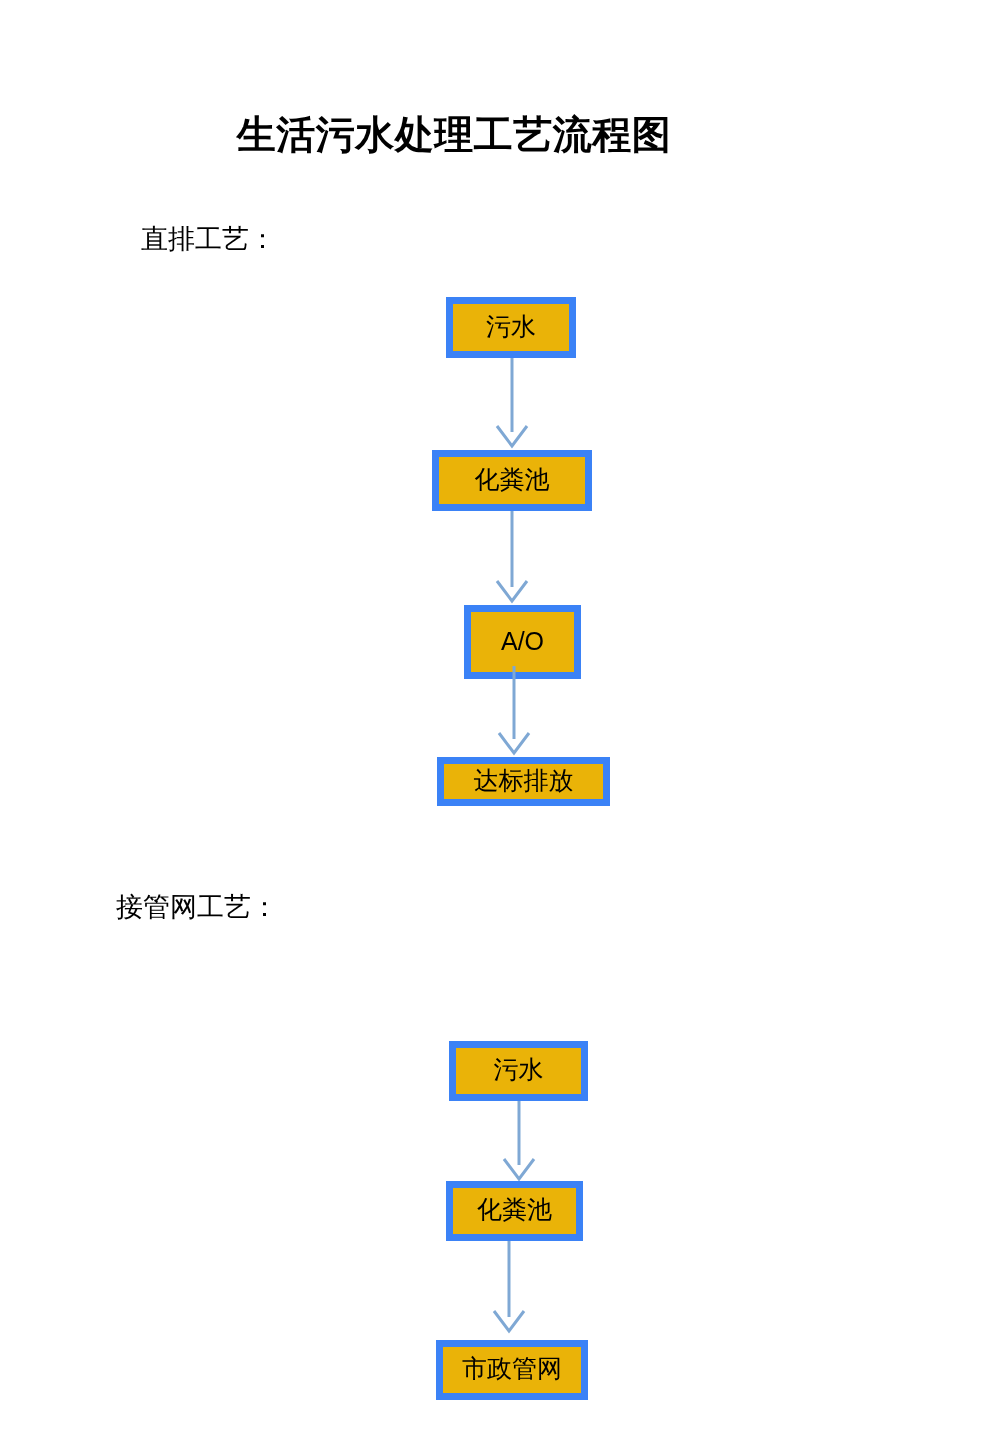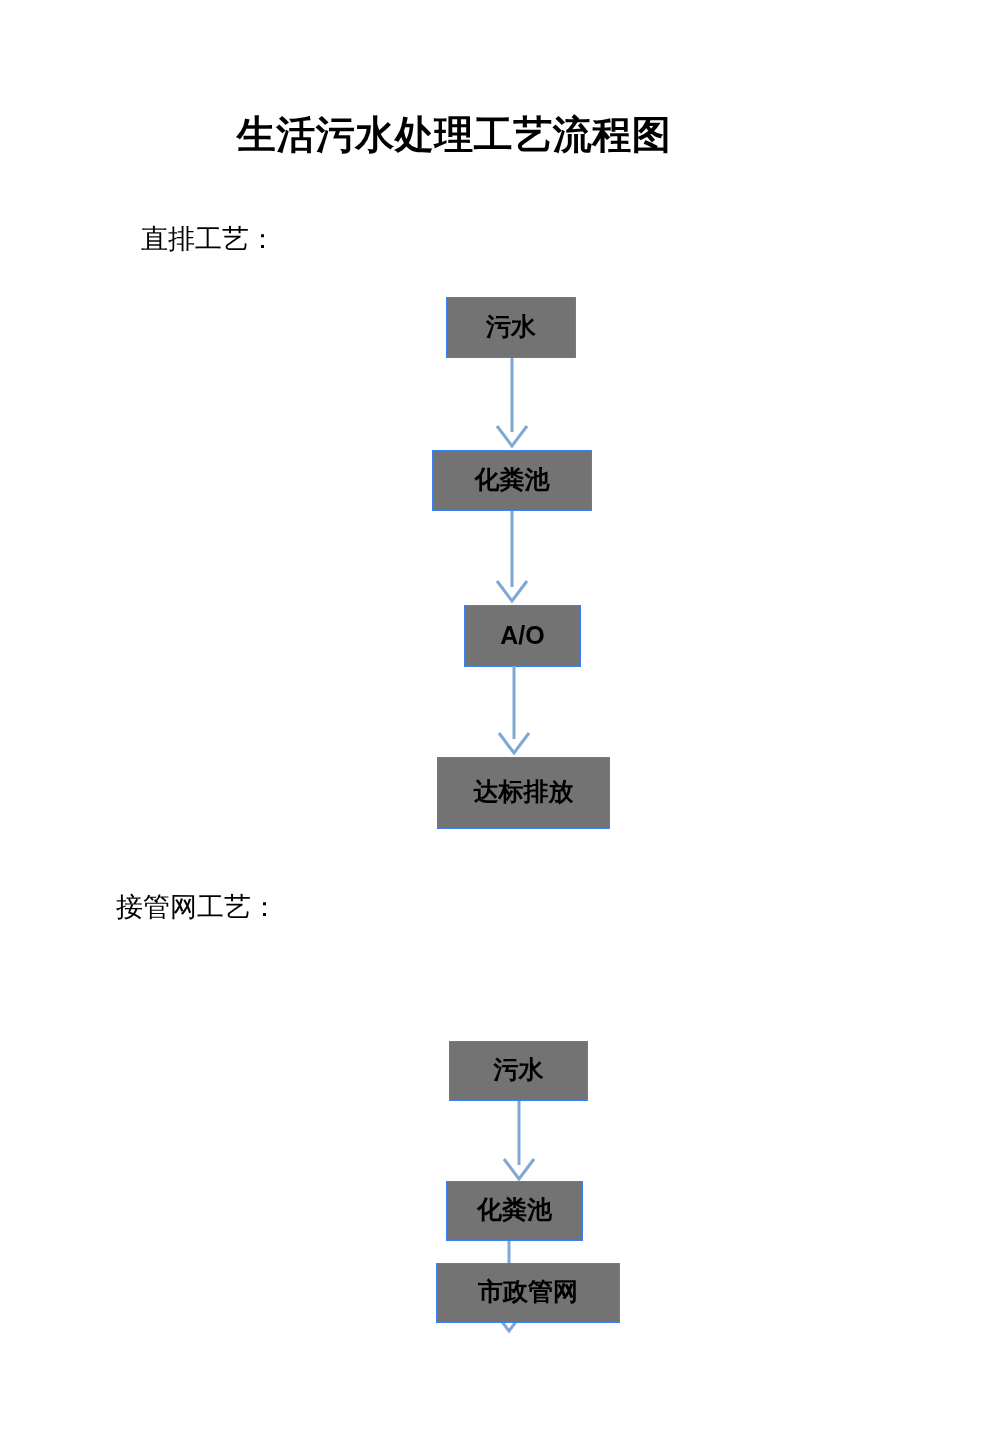--- a/index.html
+++ b/index.html
@@ -40,51 +40,50 @@
     line-height: 34px;
     white-space: nowrap;
   }
   #section-label-1 { left: 104px; top: 222px; margin-left: 37px; }
   #section-label-2 { left: 116px; top: 890px; }
 
   
   .flow-box {
     position: absolute;
     box-sizing: border-box;
-    border: 1px solid #3b82f6;
-    background: #737373;
+    border: 7px solid #3b82f6;
+    background: #eab308;
     display: flex;
     align-items: center;
     justify-content: center;
-    font-weight: bold;
   }
   .flow-box .box-label {
     font-family: "Liberation Serif", "DejaVu Serif", serif;
     font-size: 25px;
     line-height: 30px;
     color: #000000;
     white-space: nowrap;
     position: relative;
     top: -1px;
   }
   .flow-box.latin .box-label {
     font-family: "Liberation Sans", "DejaVu Sans", sans-serif;
     font-size: 25px;
   }
 
   
   #box-1-1 { left: 446px; top: 297px; width: 130px; height: 61px; }
   #box-1-2 { left: 432px; top: 450px; width: 160px; height: 61px; }
-  #box-1-3 { left: 464px; top: 605px; width: 117px; height: 62px; }
-  #box-1-4 { left: 437px; top: 757px; width: 173px; height: 72px; }
+  #box-1-3 { left: 464px; top: 605px; width: 117px; height: 74px; }
+  #box-1-4 { left: 437px; top: 757px; width: 173px; height: 49px; }
 
   
   #box-2-1 { left: 449px; top: 1041px; width: 139px; height: 60px; }
   #box-2-2 { left: 446px; top: 1181px; width: 137px; height: 60px; }
-  #box-2-3 { left: 436px; top: 1263px; width: 184px; height: 60px; }
+  #box-2-3 { left: 436px; top: 1340px; width: 152px; height: 60px; }
 
   
   .flow-arrow {
     position: absolute;
   }
   #arrow-1-1 { left: 488px; top: 358px; }
   #arrow-1-2 { left: 488px; top: 511px; }
   #arrow-1-3 { left: 490px; top: 666px; }
   #arrow-2-1 { left: 495px; top: 1101px; }
   #arrow-2-2 { left: 485px; top: 1241px; }

